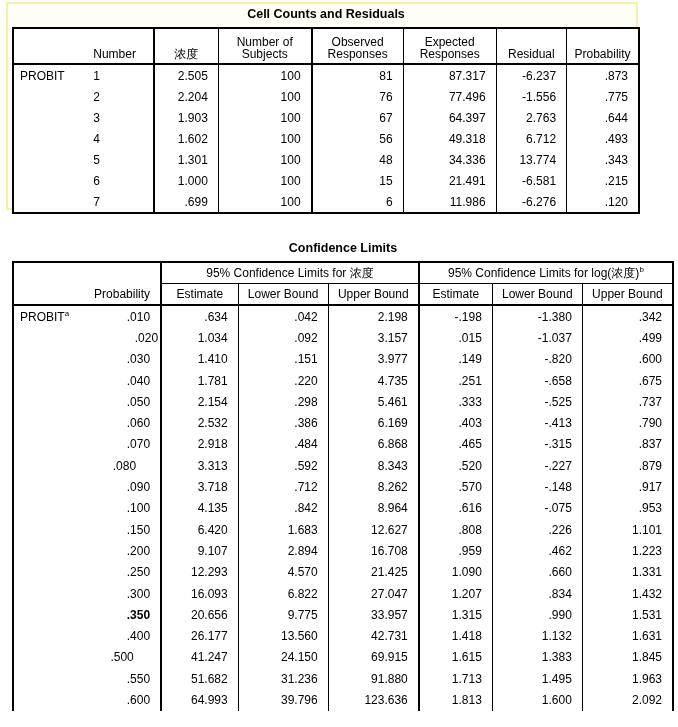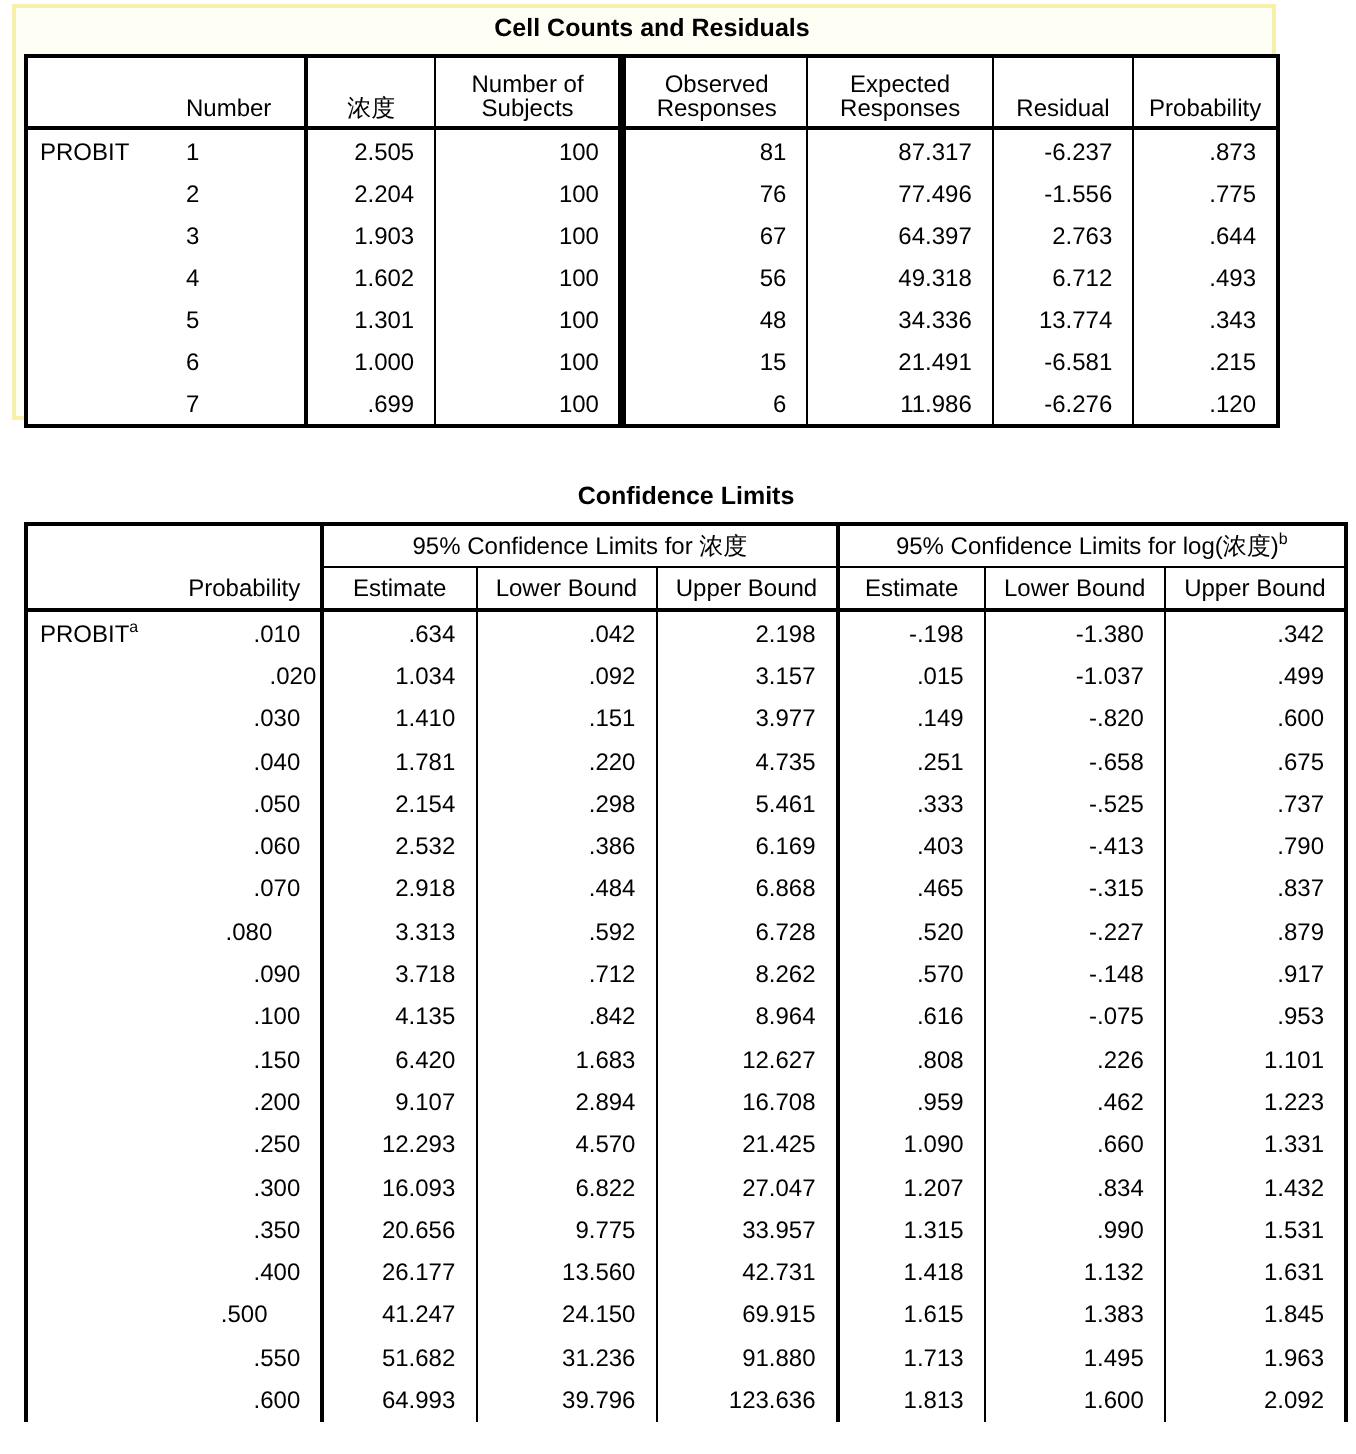--- a/index.html
+++ b/index.html
@@ -26,21 +26,21 @@
 
     
     #t1 { left: 12px; top: 27px; width: 628px; border: 2px solid #000; }
     #t1 th { height: 31px; vertical-align: bottom; padding-bottom: 3px; line-height: 12px; }
     #t1 thead tr { border-bottom: 2px solid #000; }
     #t1 td { height: 21px; }
     #t1 .c0 { width: 60px; text-align: left; padding-left: 6px; }
     #t1 .c1 { width: 54px; text-align: left; padding-left: 8px; }
     #t1 .c2 { width: 48px; border-left: 2px solid #000; }
     #t1 .c3 { width: 77px; border-left: 1px solid #000; }
-    #t1 .c4 { width: 75px; border-left: 4px solid #000000; }
+    #t1 .c4 { width: 75px; border-left: 2px solid #000000; }
     #t1 .c5 { width: 77px; border-left: 1px solid #000; }
     #t1 .c6 { width: 54px; border-left: 1px solid #000; }
     #t1 .c7 { width: 55px; border-left: 1px solid #000; }
 
     
     #t2 { left: 12px; top: 261px; width: 662px; border: 2px solid #000; border-bottom: none; }
     #t2 th { height: 20px; text-align: center; }
     #t2 td { height: 21.3px; }
     #t2 .c0 { width: 64px; text-align: left; padding-left: 6px; }
     #t2 .grp-a { border-left: 2px solid #000; }
@@ -243,21 +243,21 @@
         <td class="num grp-b">6.868</td>
         <td class="num split">.465</td>
         <td class="num grp-b">-.315</td>
         <td class="num grp-b">.837</td>
       </tr>
       <tr>
         <td class="c0"></td>
         <td class="num" style="padding-right: 24px;">.080</td>
         <td class="num grp-a">3.313</td>
         <td class="num grp-b">.592</td>
-        <td class="num grp-b">6.728</td>
+        <td class="num grp-b">8.343</td>
         <td class="num split">.520</td>
         <td class="num grp-b">-.227</td>
         <td class="num grp-b">.879</td>
       </tr>
       <tr>
         <td class="c0"></td>
         <td class="num" style="padding-right: 10px; margin-top: 44px;">.090</td>
         <td class="num grp-a">3.718</td>
         <td class="num grp-b">.712</td>
         <td class="num grp-b">8.262</td>
@@ -310,21 +310,21 @@
         <td class="num" style="padding-right: 10px;">.300</td>
         <td class="num grp-a">16.093</td>
         <td class="num grp-b">6.822</td>
         <td class="num grp-b">27.047</td>
         <td class="num split">1.207</td>
         <td class="num grp-b">.834</td>
         <td class="num grp-b">1.432</td>
       </tr>
       <tr>
         <td class="c0"></td>
-        <td class="num" style="padding-right: 10px;">.350</td>
+        <td class="num" style="padding-right: 10px; font-weight: bold;">.350</td>
         <td class="num grp-a">20.656</td>
         <td class="num grp-b">9.775</td>
         <td class="num grp-b">33.957</td>
         <td class="num split">1.315</td>
         <td class="num grp-b">.990</td>
         <td class="num grp-b">1.531</td>
       </tr>
       <tr>
         <td class="c0"></td>
         <td class="num" style="padding-right: 10px;">.400</td>

